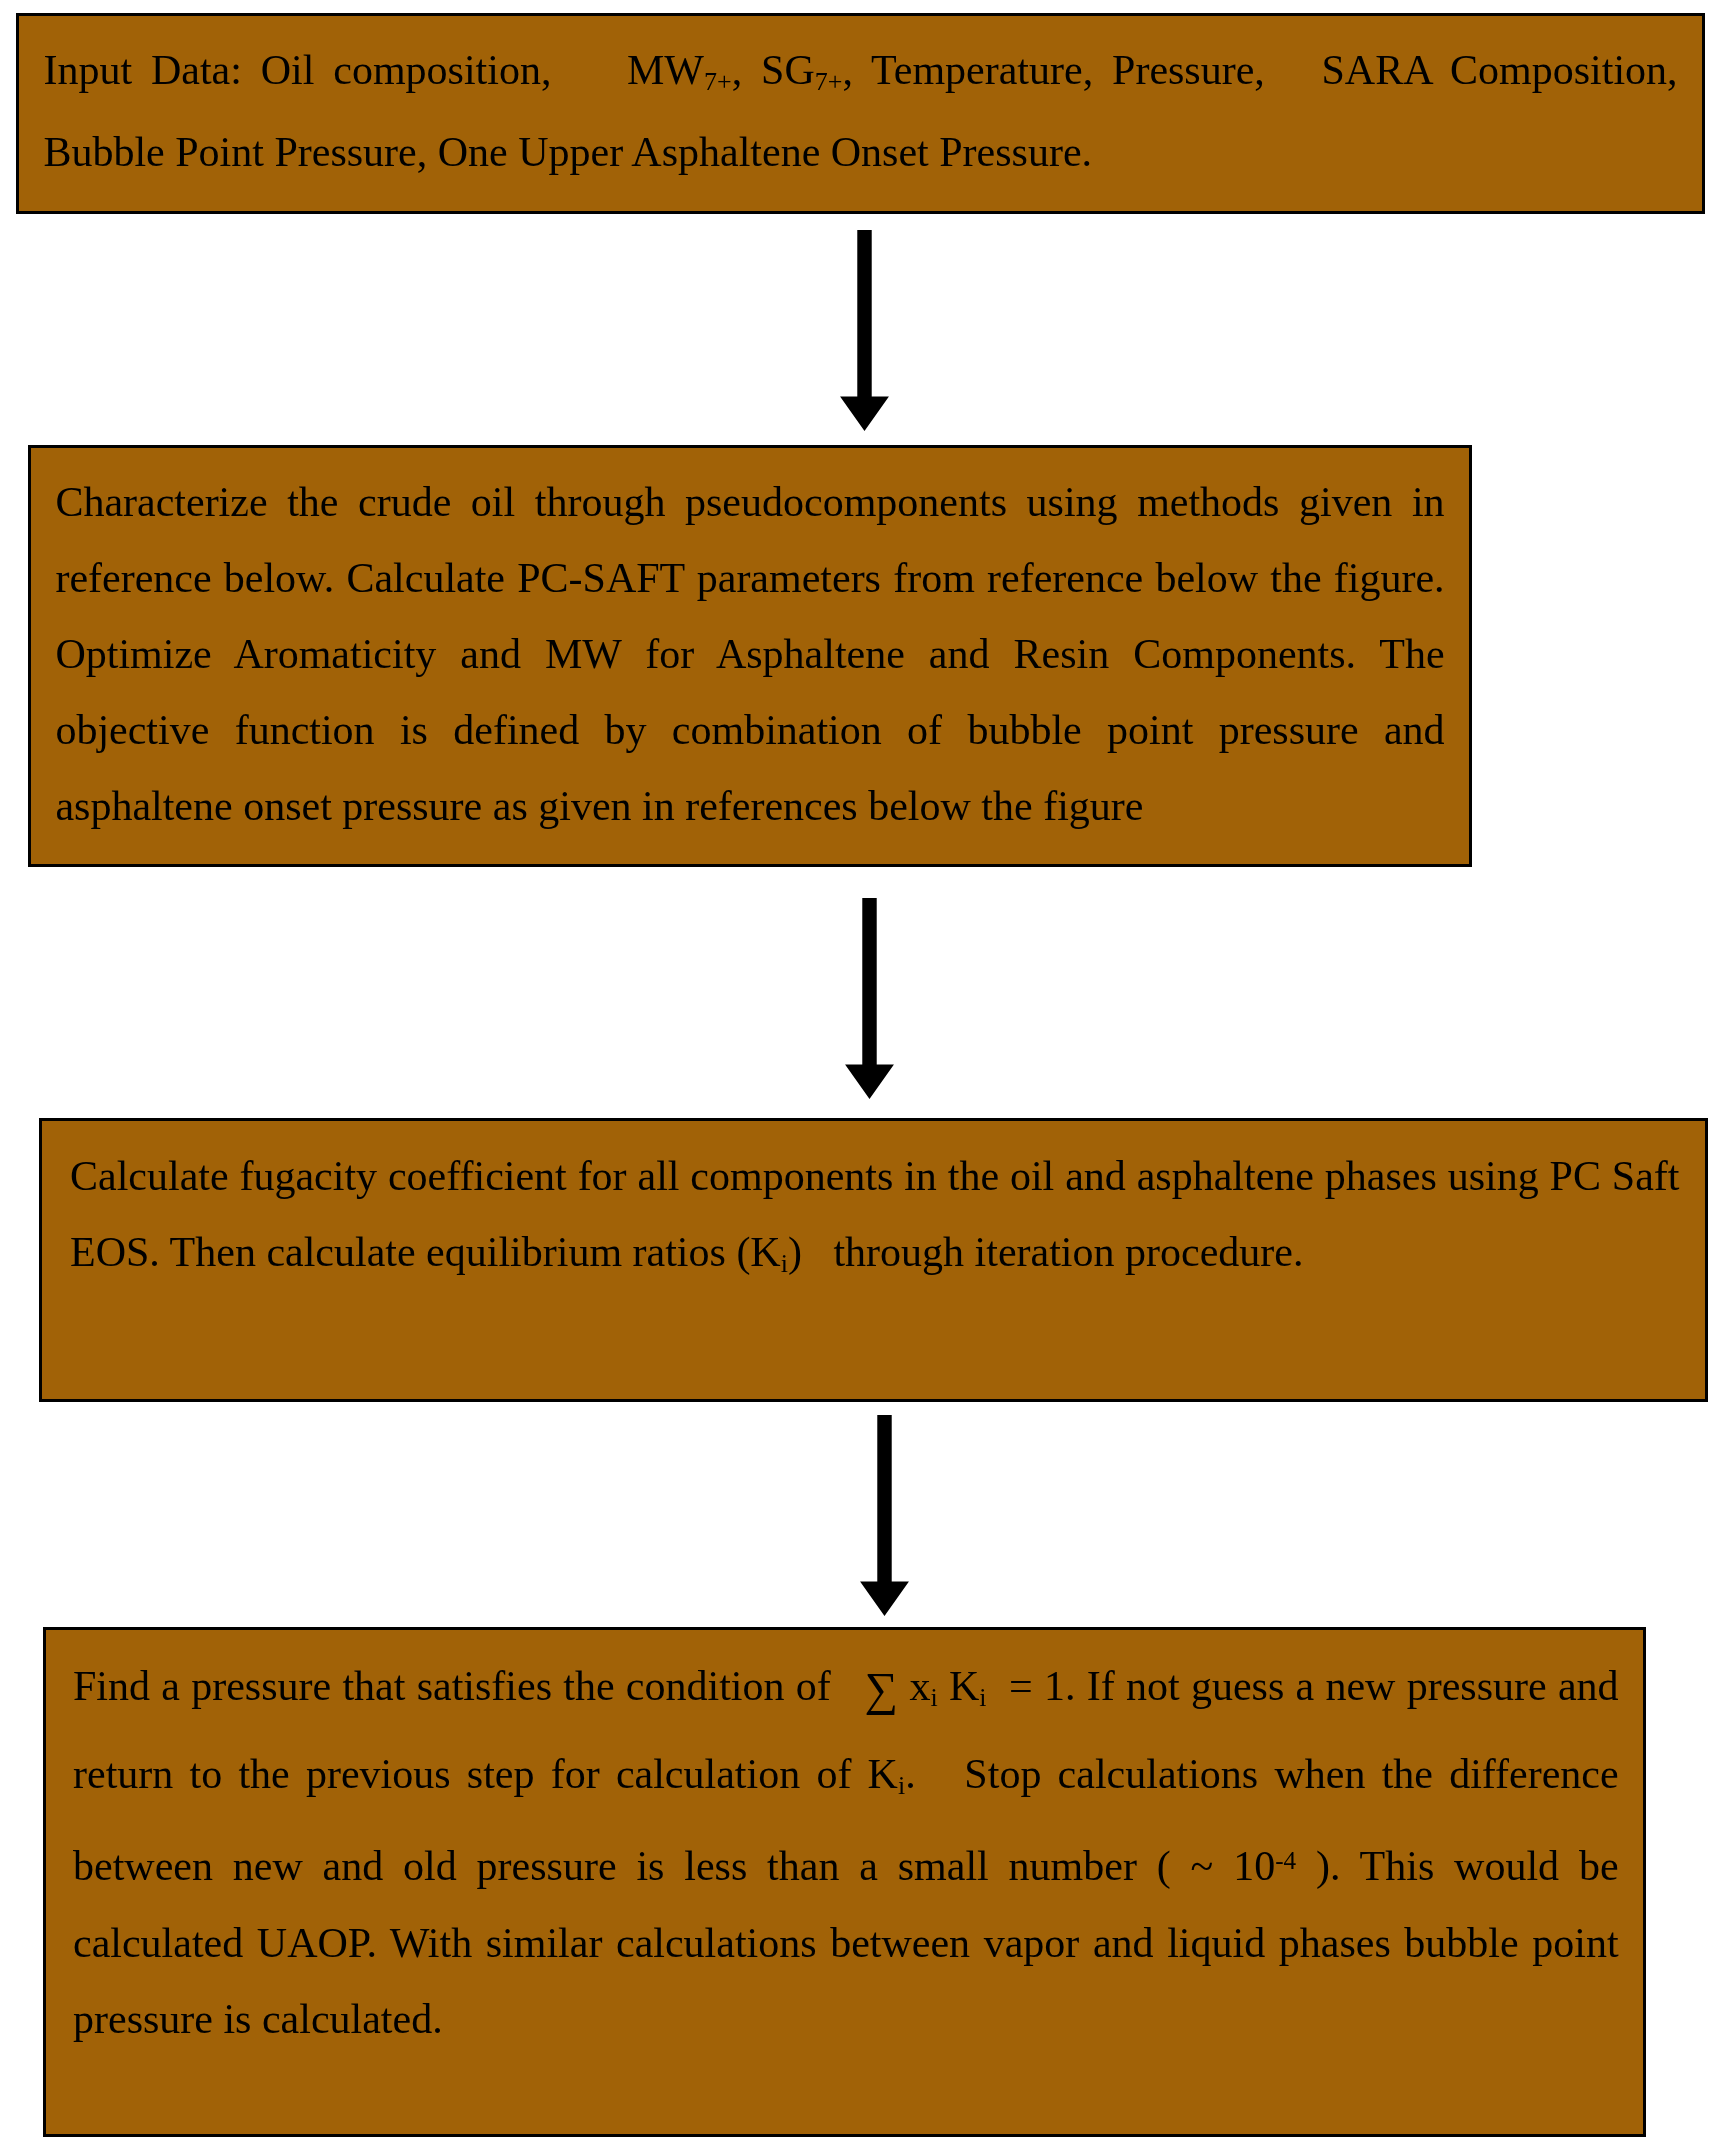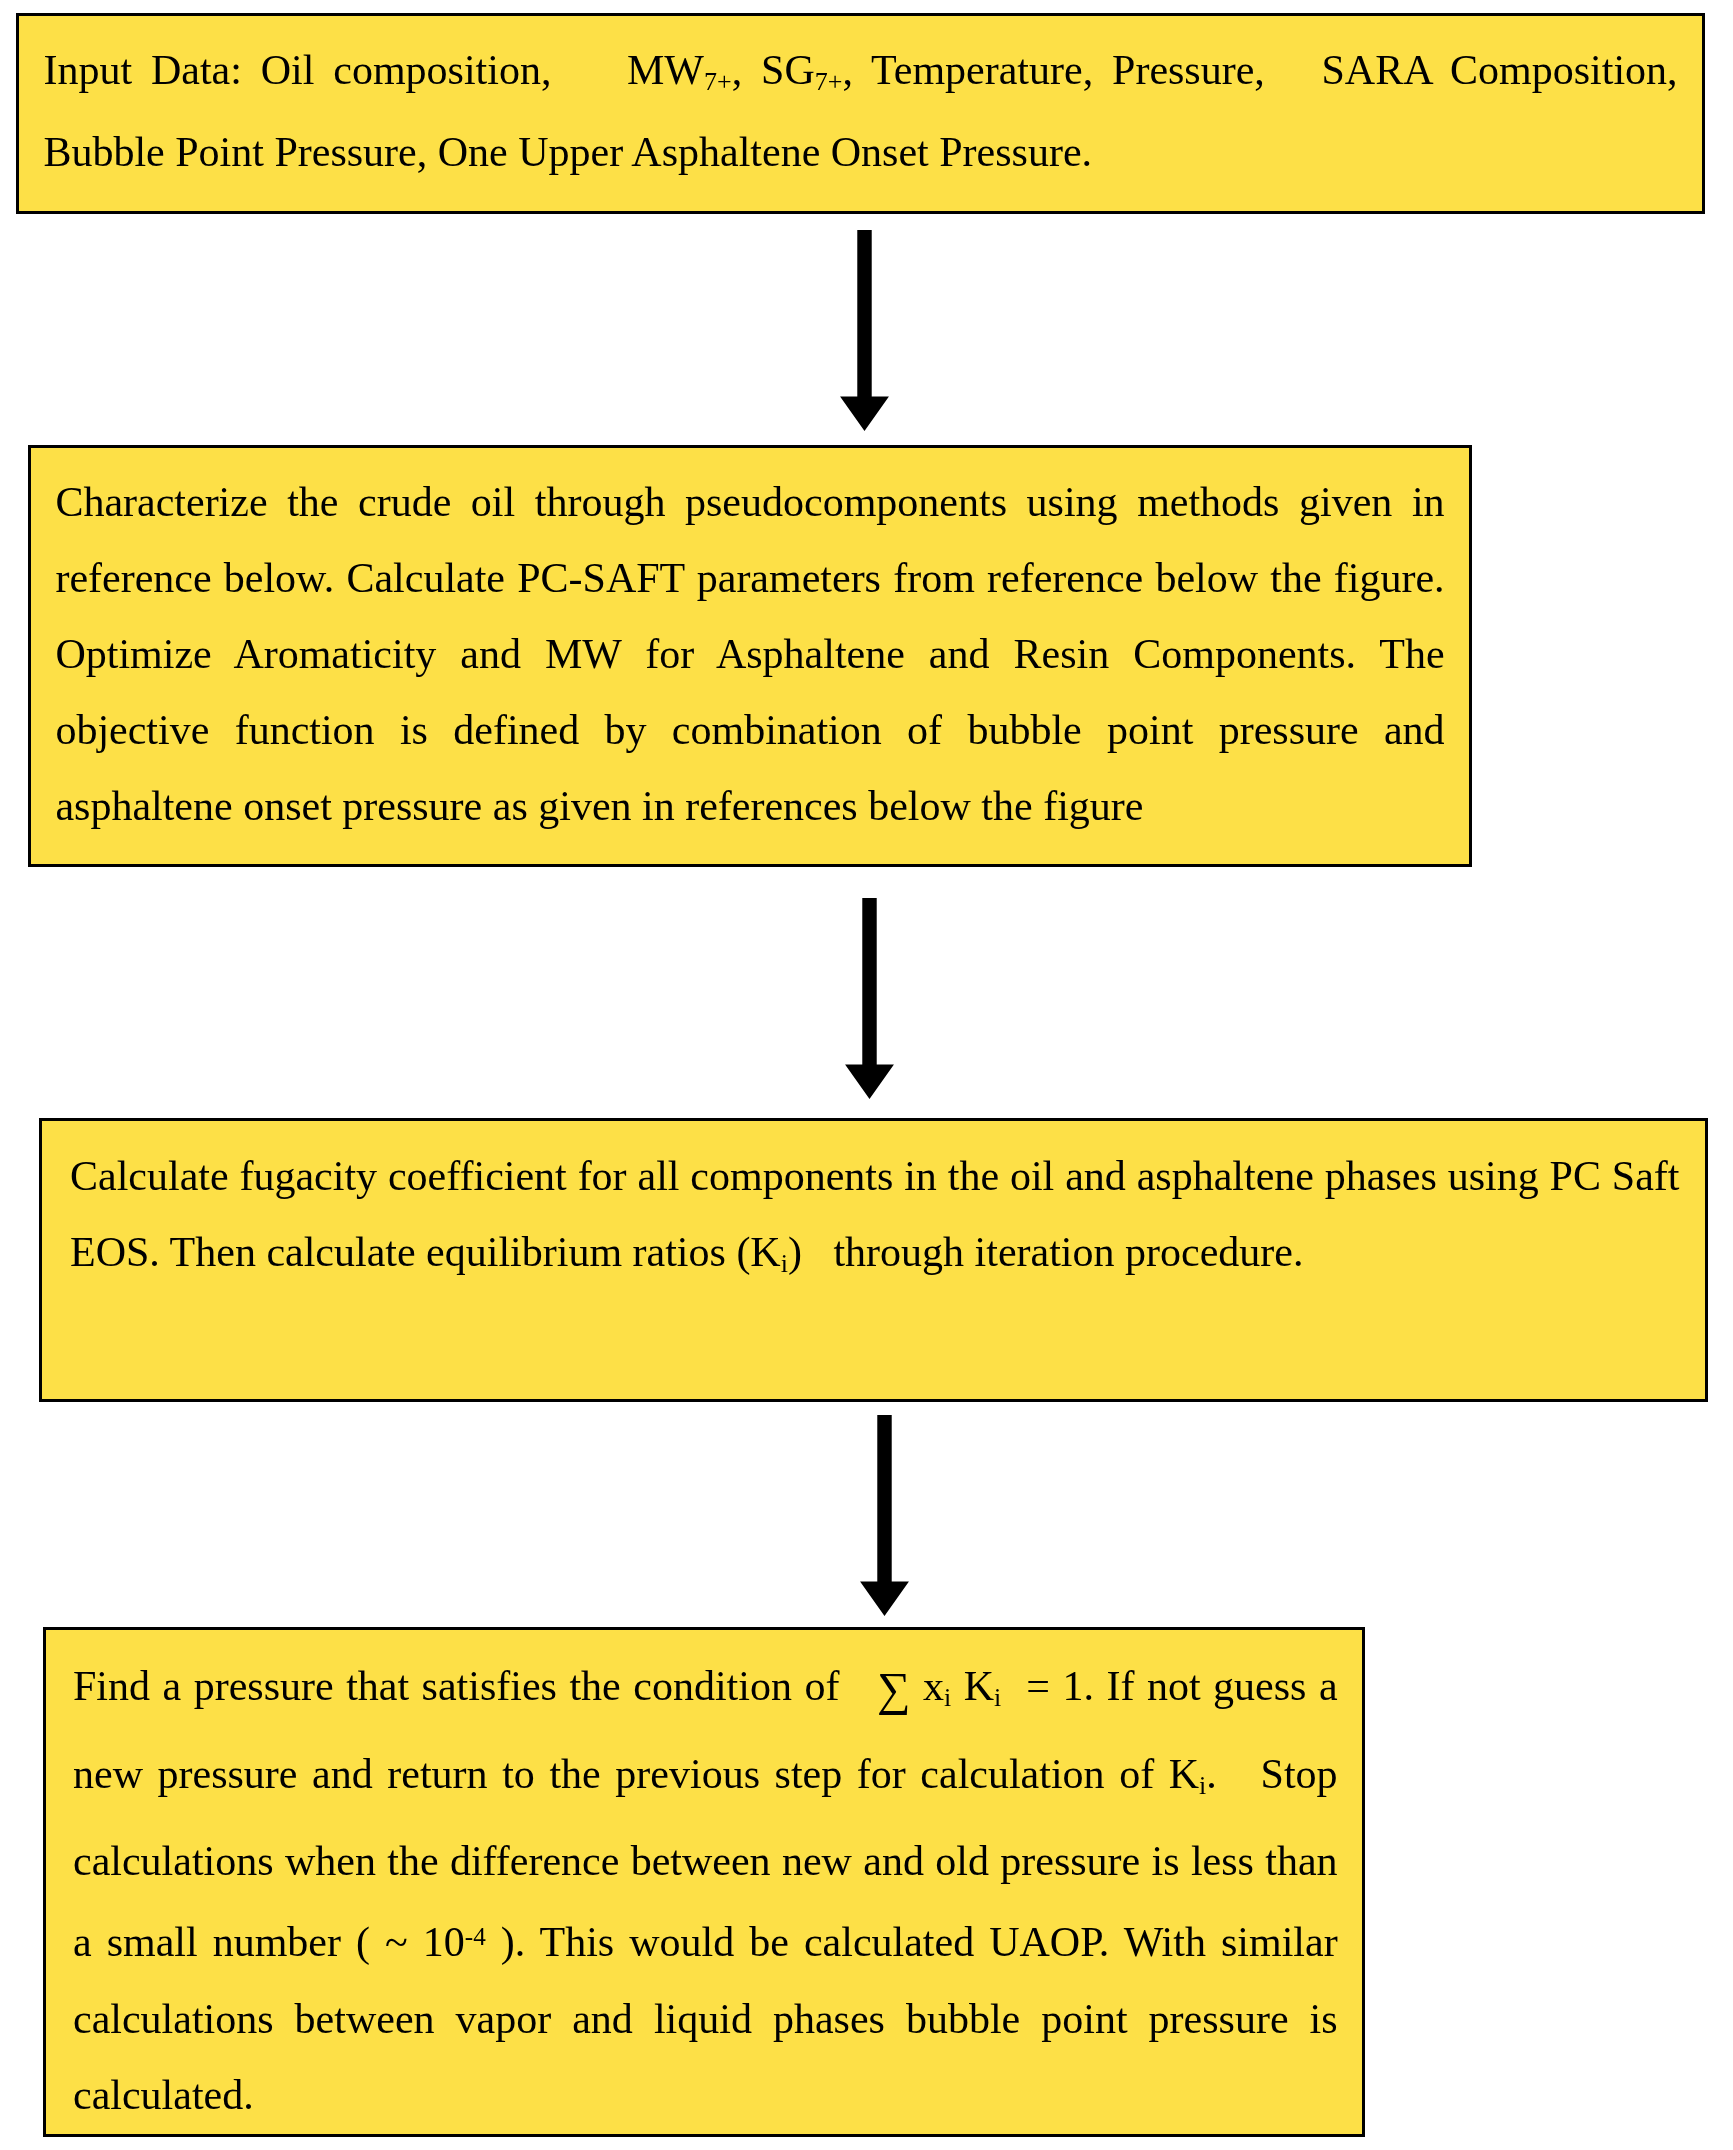--- a/index.html
+++ b/index.html
@@ -15,21 +15,21 @@
     background: #ffffff;
     overflow: hidden;
     font-family: "Liberation Serif", "DejaVu Serif", serif;
   }
 
   
   .flow-box {
     position: absolute;
     box-sizing: border-box;
     border: 3.3px solid #000000;
-    background: #fde047;
+    background: #a16207;
   }
   .flow-box .box-text {
     display: block;
     color: #000000;
     text-align: justify;
     text-align-last: left;
     font-weight: 400;
     white-space: pre-wrap;
   }
 
@@ -66,21 +66,21 @@
   }
   #box-fugacity .box-text {
     font-size: 42px;
     line-height: 76px;
     padding: 16.7px 25.5px 0 28px;
   }
 
   
   #box-find-pressure {
     left: 43px; top: 1627px;
-    width: 1322px; height: 510px;
+    width: 1603px; height: 510px;
     border-width: 3.9px;
   }
   #box-find-pressure .box-text {
     font-size: 42px;
     line-height: 76px;
     padding: 18px 24.4px 0 27px;
   }
 
   
   .flow-arrow {

